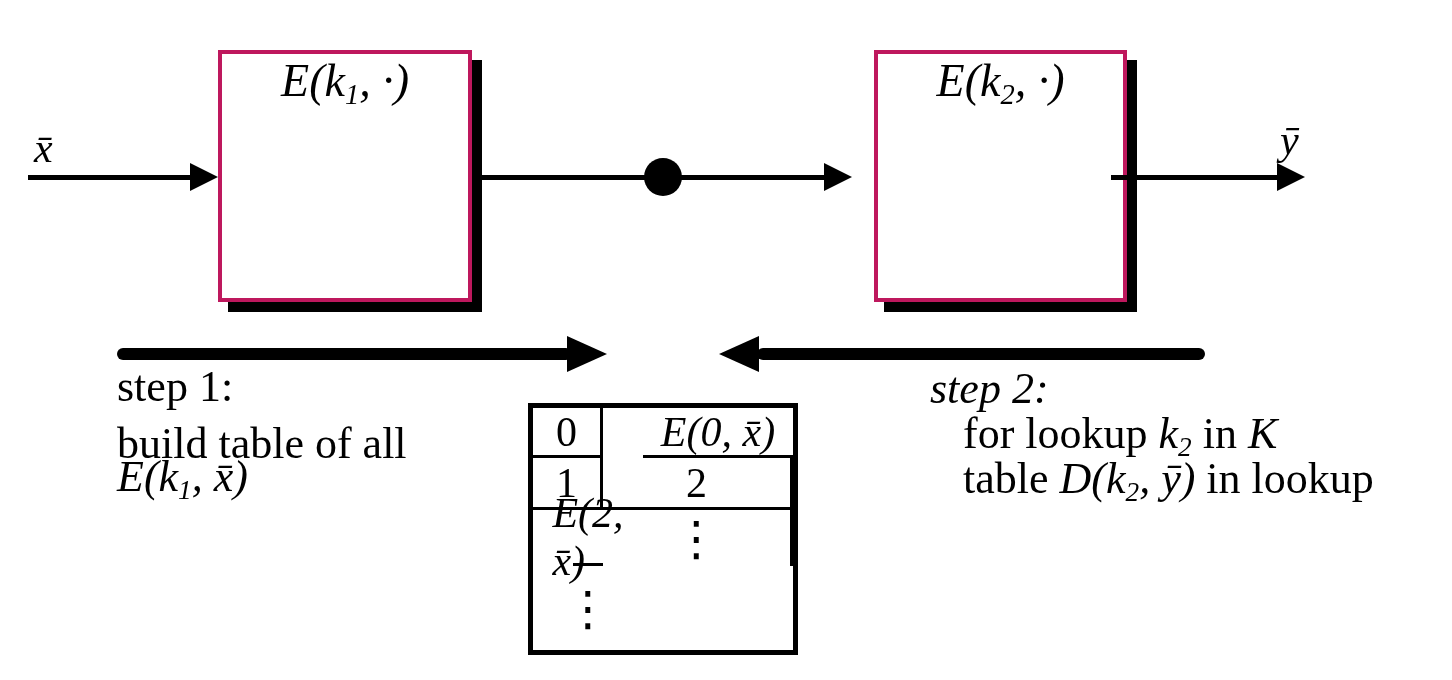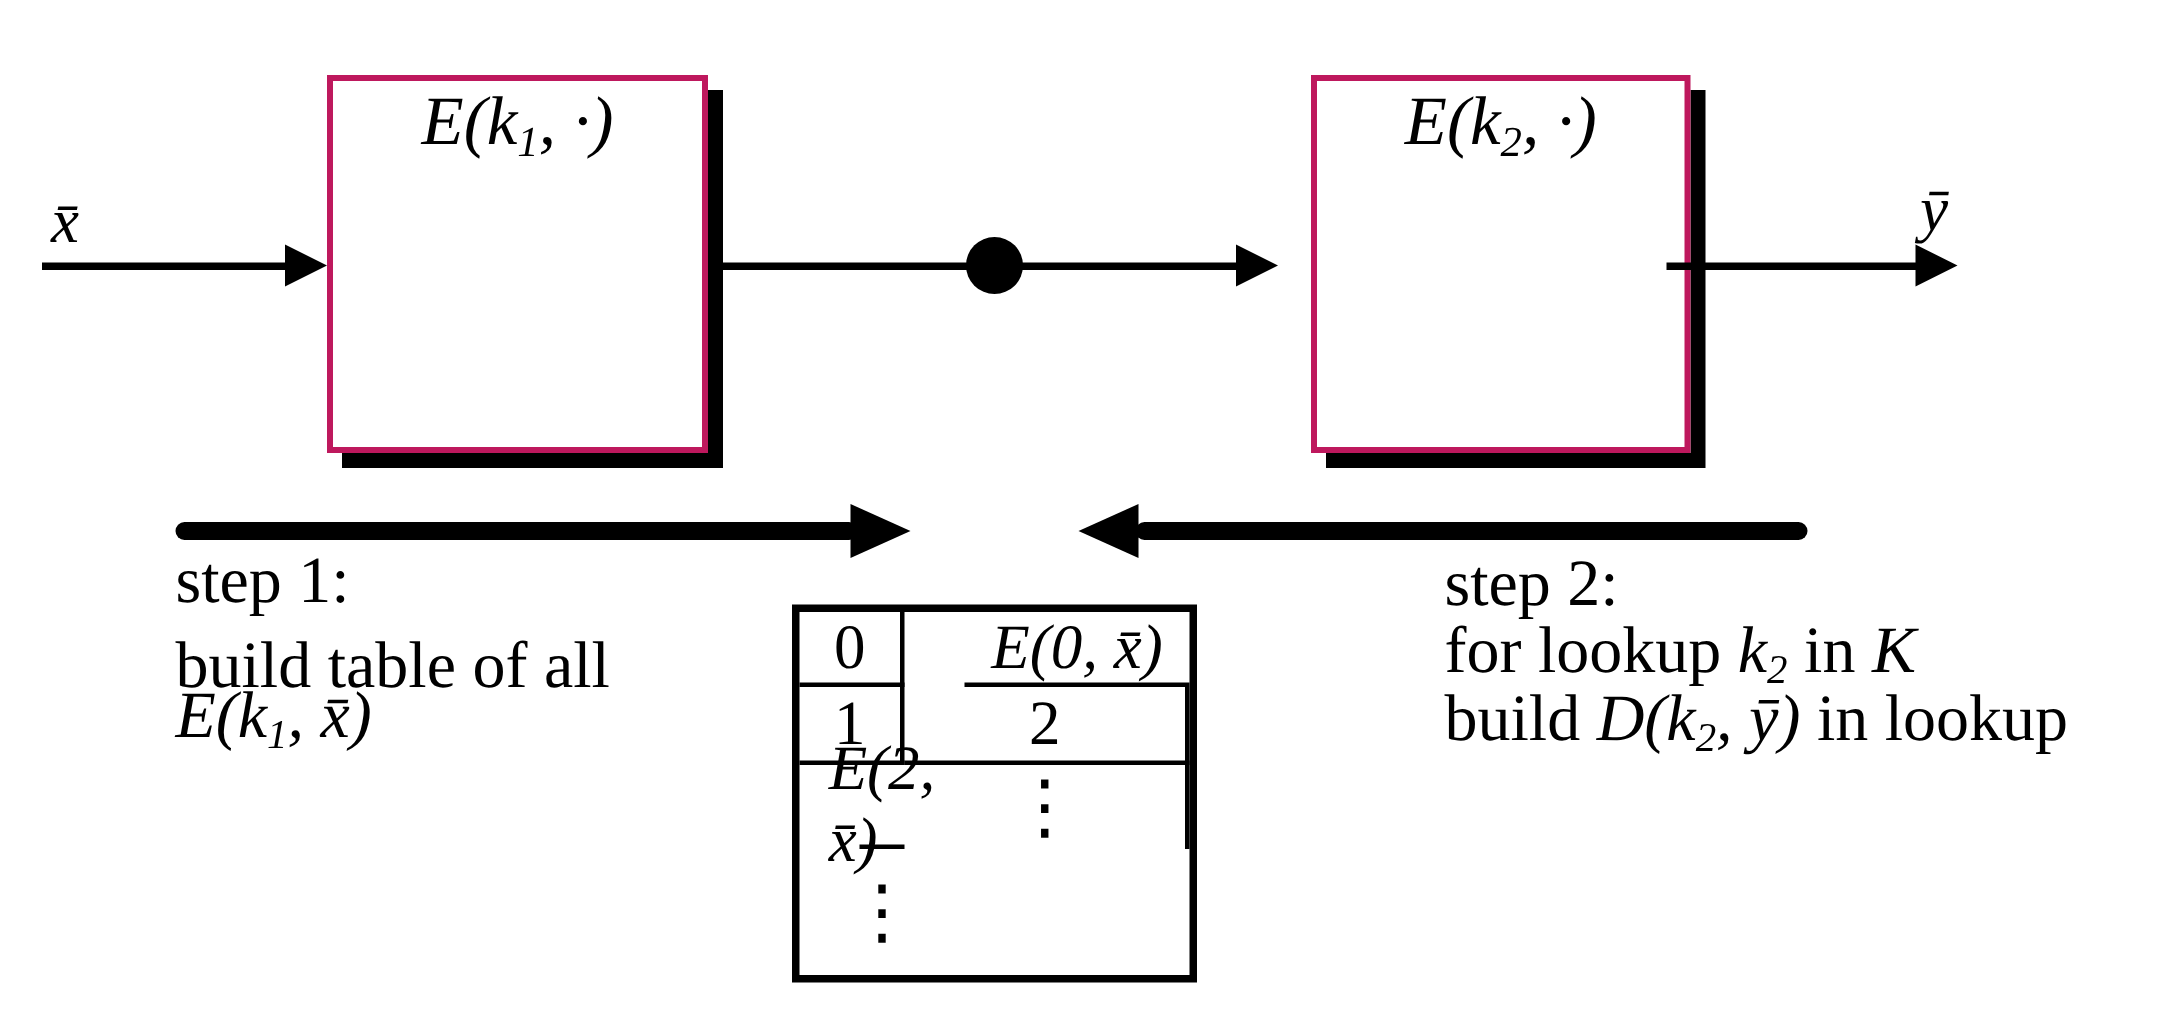--- a/index.html
+++ b/index.html
@@ -96,26 +96,26 @@
 
   <div class="thick-head-left" style="left:719px;"></div>
   <div class="thick-body" style="left:757px; width:448px;"></div>
 
   <div class="textline" style="left:117px; top:362px;text-align:center;">step 1:</div>
   <div class="textline" style="left:117px; top:407px;margin-top:12px;">build table of all</div>
   <div class="textline" style="left:117px; top:452px;">
     <span class="mi">E(</span><span class="mi">k</span><span class="msub">1</span><span class="mi">, x̄)</span>
   </div>
 
-  <div class="textline" style="left:963px; top:364px;">step 2:</div>
+  <div class="textline" style="left:930px; top:364px;font-style:italic;">step 2:</div>
   <div class="textline" style="left:963px; top:409px;">
     <span>for lookup </span><span class="mi">k</span><span class="msub">2</span><span> in </span><span class="mcal">K</span>
   </div>
   <div class="textline" style="left:963px; top:454px;">
-    <span>build </span><span class="mi">D(</span><span class="mi">k</span><span class="msub">2</span><span class="mi">, ȳ)</span><span> in lookup</span>
+    <span>table </span><span class="mi">D(</span><span class="mi">k</span><span class="msub">2</span><span class="mi">, ȳ)</span><span> in lookup</span>
   </div>
 
   <div class="lookup-table">
     <div class="cell key-cell rb">0</div>
     <div class="cell val-cell rb">E(0, x̄)</div>
 
     <div class="cell key-cell rb">1</div>
 
     <div class="cell key-cell rb">2</div>
     <div class="cell val-cell rb">E(2, x̄)</div>

